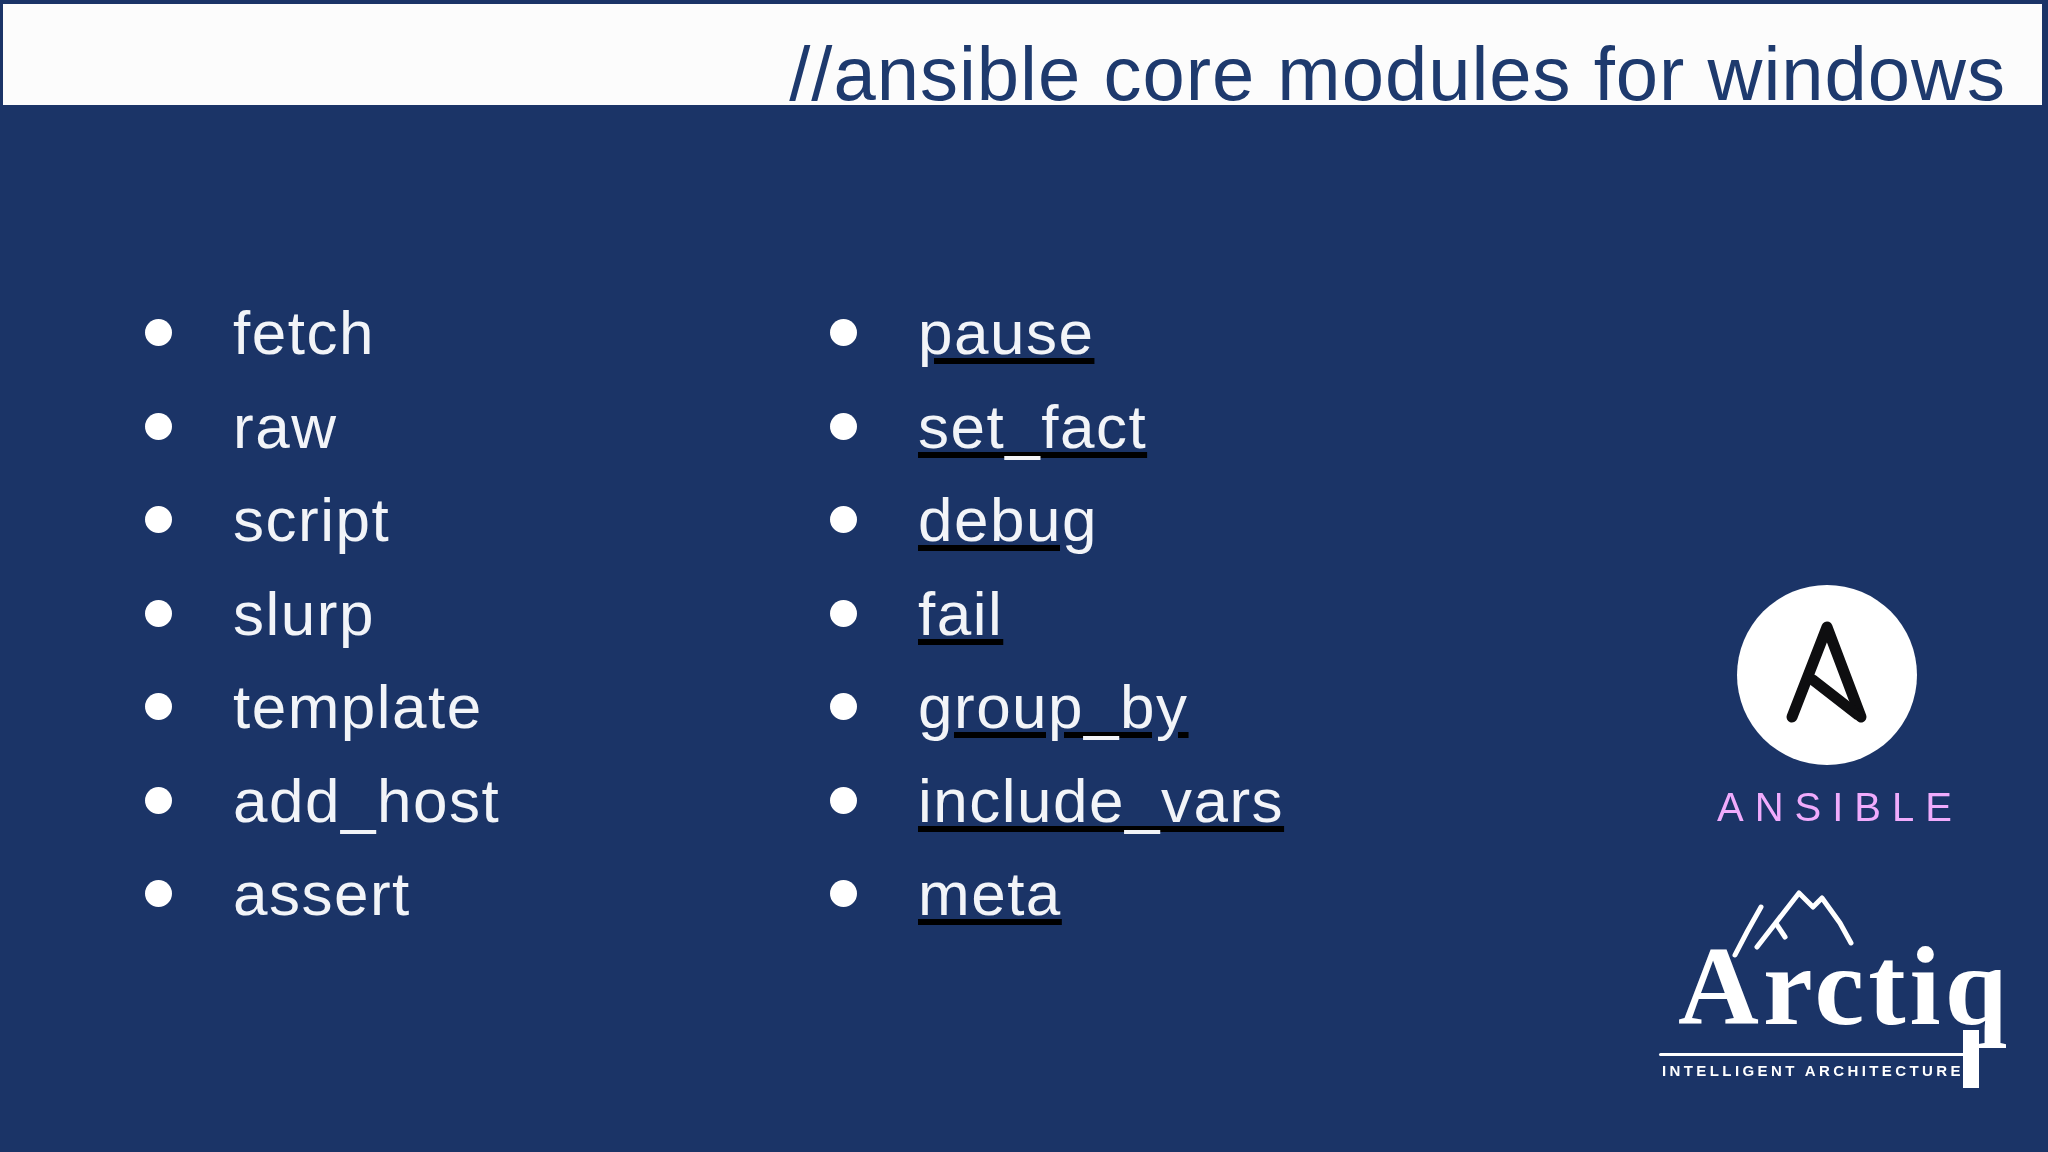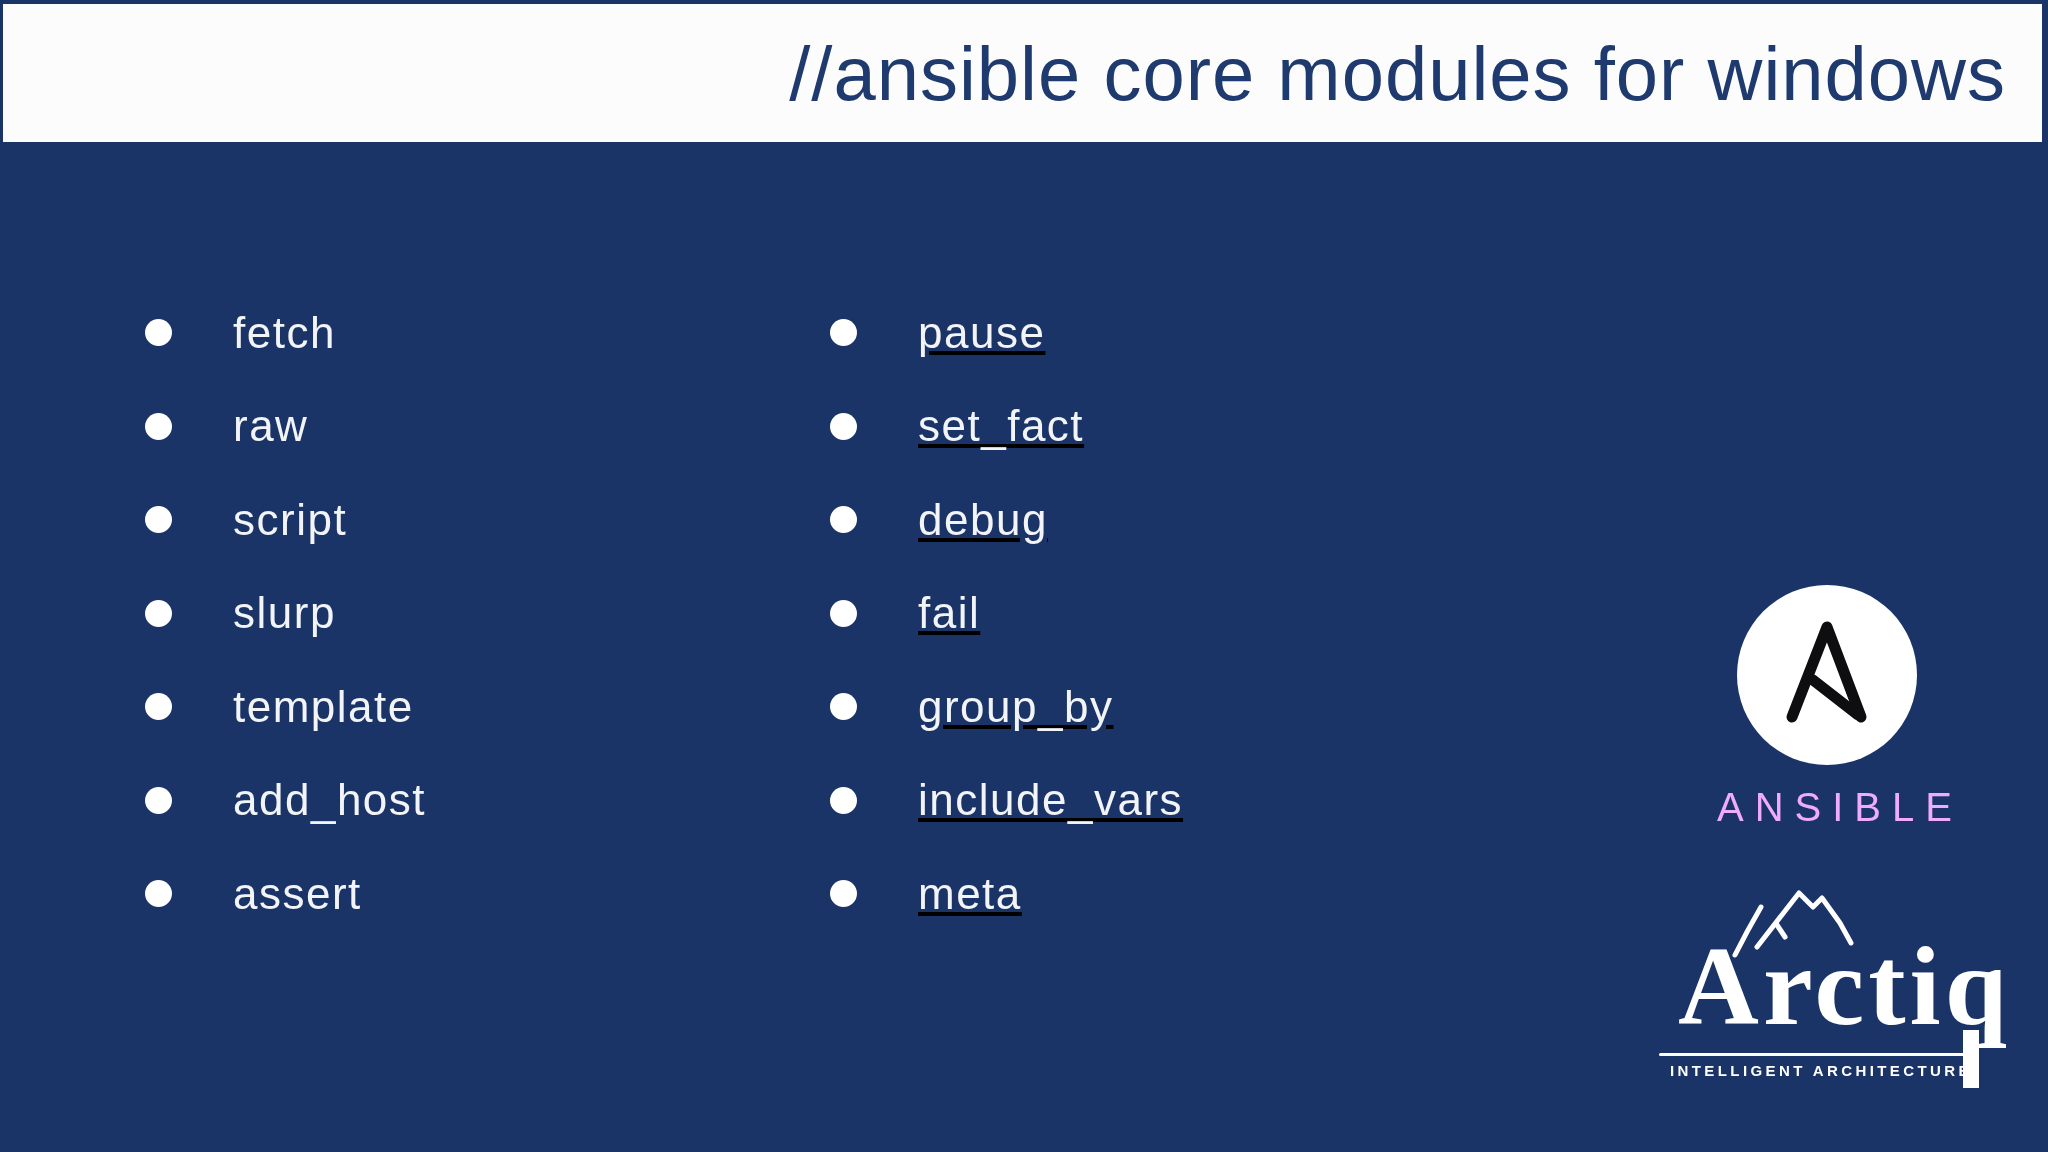--- a/index.html
+++ b/index.html
@@ -4,21 +4,21 @@
 <style>
   html,body{margin:0;padding:0;}
   body{
     width:2048px;height:1152px;position:relative;overflow:hidden;
     background:#1b3467;
     font-family:"Liberation Sans", sans-serif;
   }
 
   
   .header-band{
-    position:absolute;top:4px;left:3px;right:6px;height:138px;
+    position:absolute;top:4px;left:3px;right:6px;height:101px;
     background:#fcfcfc;
   }
   .slide-title{
     position:absolute;right:36px;top:0;height:138px;line-height:140px;
     font-size:76px;font-weight:300;letter-spacing:1px;
     color:#1e3a6e;white-space:nowrap;
   }
 
   
   ul.module-list{
@@ -27,21 +27,21 @@
   ul.module-list.left{left:132px;}
   ul.module-list.right{left:817px;text-decoration:underline;}
   li.module-item{
     display:flex;align-items:center;height:93.5px;
   }
   .bullet{
     width:27px;height:27px;border-radius:50%;background:#ffffff;
     margin-left:13px;margin-right:61px;flex:0 0 auto;
   }
   .module-label{
-    font-size:44px;font-weight:300;letter-spacing:1.5px;
+    font-size:62px;font-weight:300;letter-spacing:1.5px;
     color:#f2f4f8;white-space:nowrap;
   }
 
   
   .ansible-logo{
     position:absolute;left:1706px;top:585px;width:242px;text-align:center;
   }
   .ansible-circle{
     width:180px;height:180px;border-radius:50%;background:#ffffff;
     margin:0 auto;position:relative;
@@ -65,21 +65,21 @@
   .arctiq-q-descender{
     position:absolute;left:318px;top:150px;width:16px;height:58px;background:#ffffff;
   }
   .arctiq-divider{
     position:absolute;left:14px;top:173px;width:306px;height:3px;
     background:#ffffff;border-radius:2px;
   }
   .arctiq-tagline{
     position:absolute;left:17px;top:182px;
     font-size:15px;font-weight:700;letter-spacing:3.4px;
-    color:#ffffff;white-space:nowrap;margin-left:8px;
+    color:#ffffff;white-space:nowrap;
   }
 </style>
 </head>
 <body>
 
 <div class="header-band">
   <div class="slide-title">//ansible core modules for windows</div>
 </div>
 
 <ul class="module-list left">

